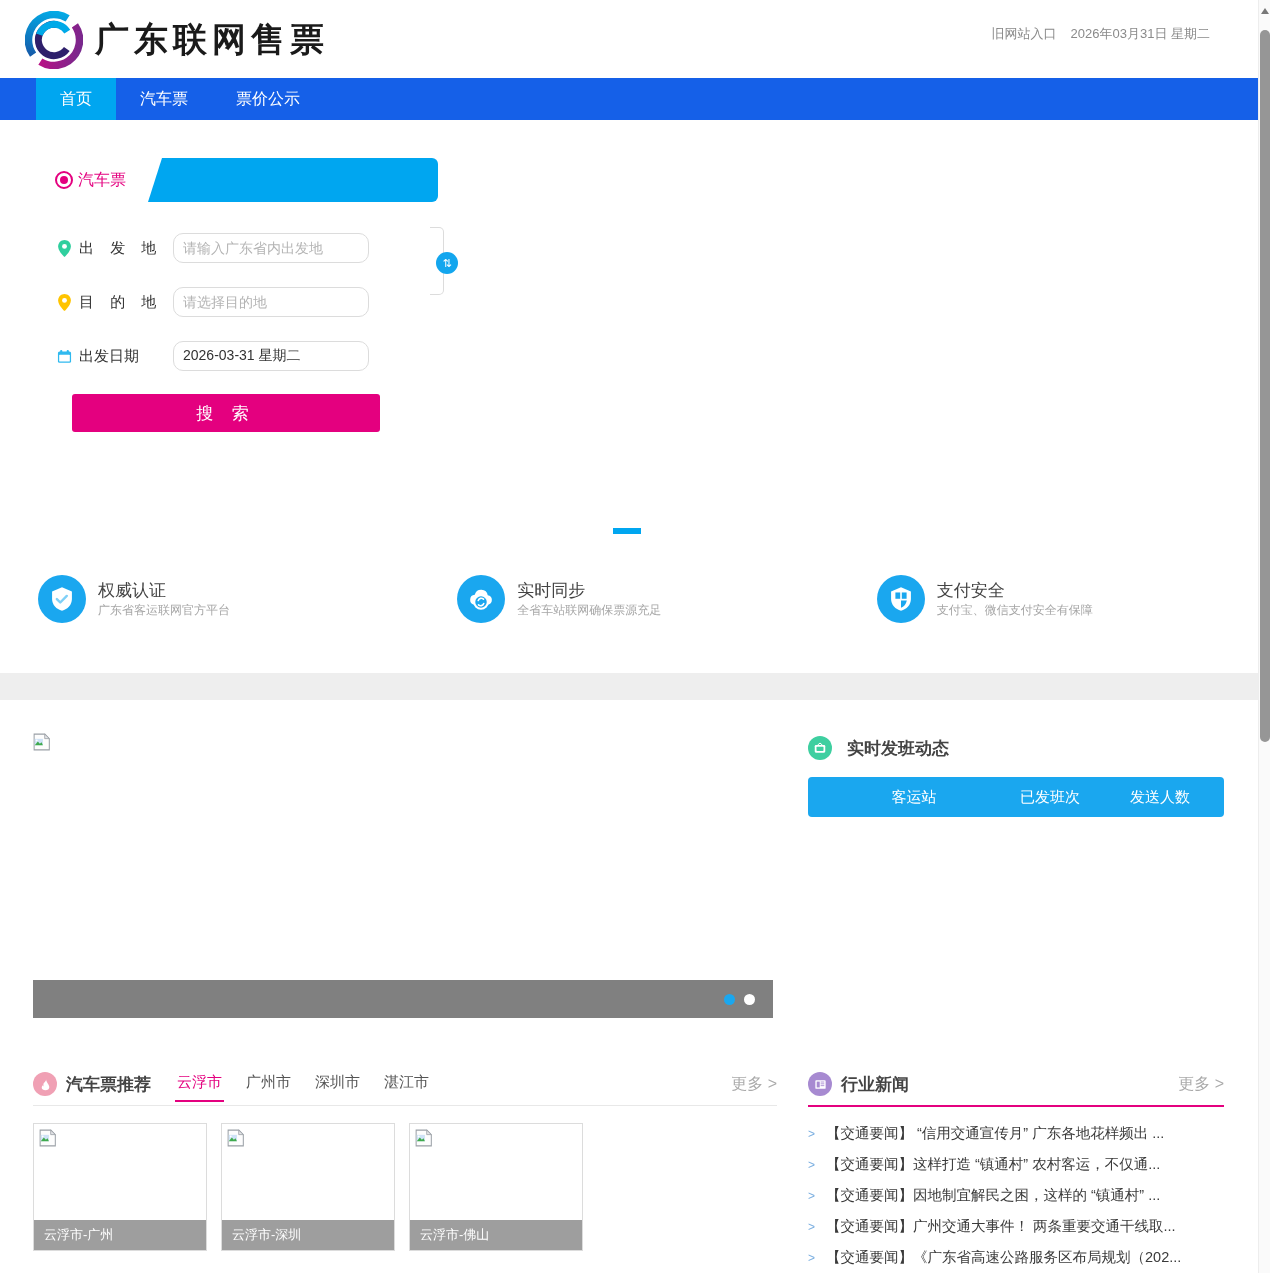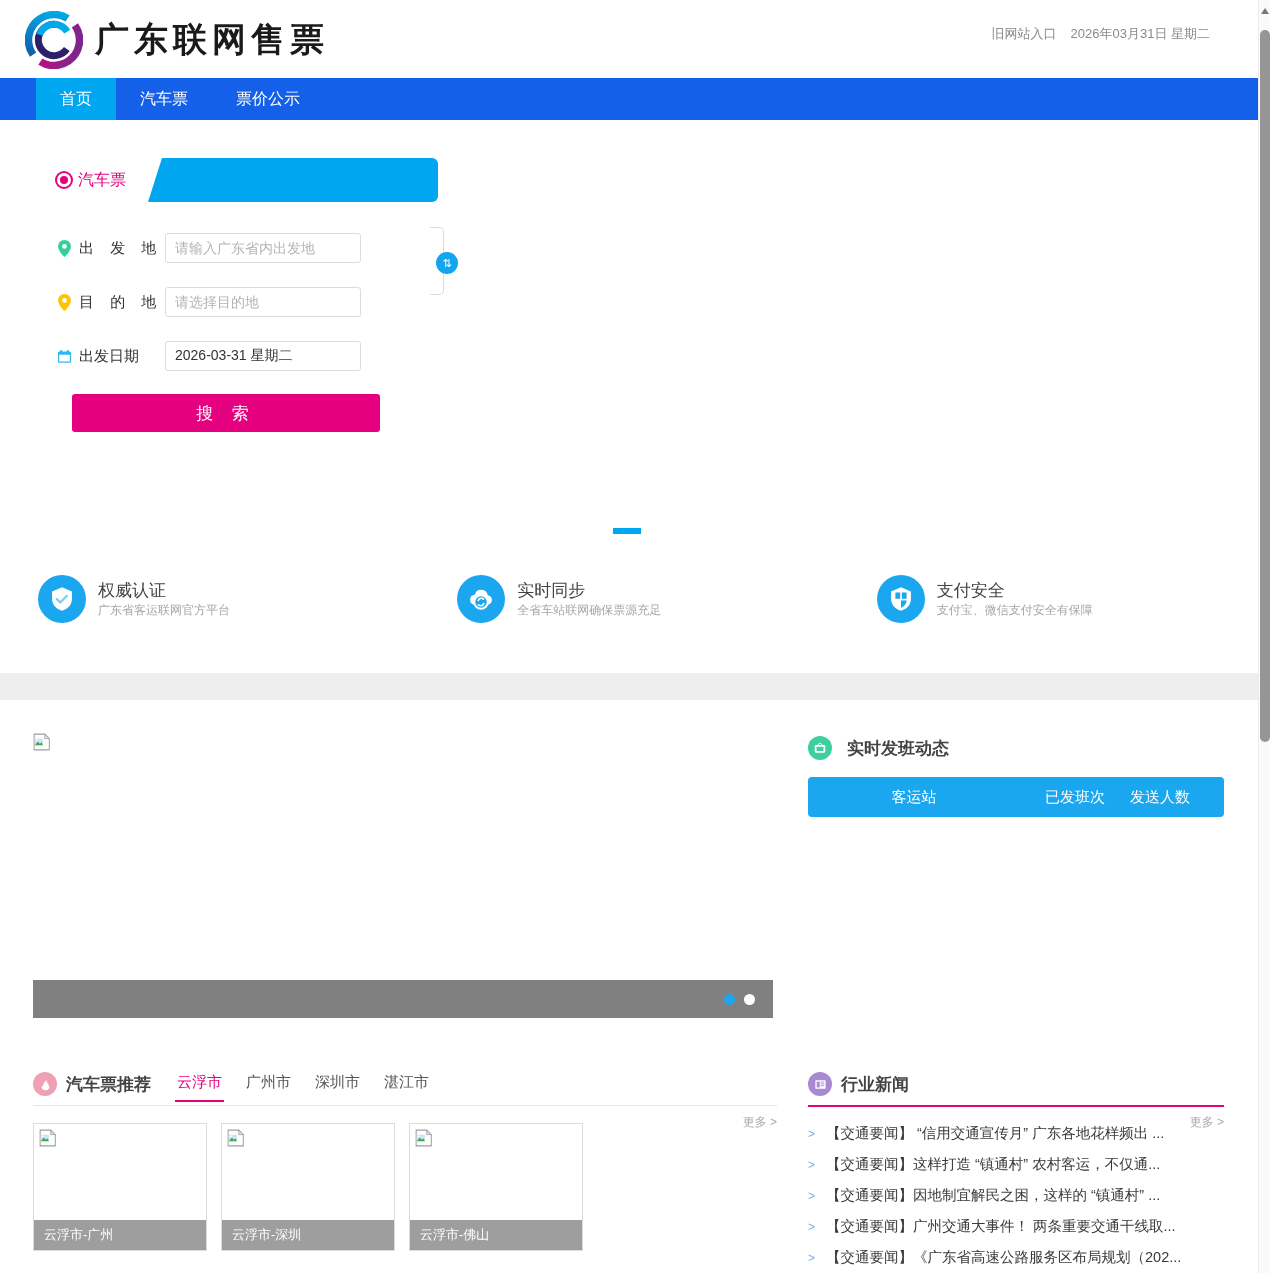--- a/index.html
+++ b/index.html
@@ -151,27 +151,28 @@
     color: #333;
     margin-left: 6px;
     white-space: nowrap;
   }
   .form-label.wide { letter-spacing: 6px; }
   .form-input {
     width: 196px;
     height: 30px;
     box-sizing: border-box;
     border: 1px solid #dcdcdc;
-    border-radius: 3px;
+    border-radius: 10px;
     padding: 0 9px;
     font-size: 14px;
     color: #333;
     font-family: "Liberation Sans", "DejaVu Sans", sans-serif;
     outline: none;
     background: #fff;
+    margin-left: 8px;
   }
   .form-input::placeholder { color: #b4b4b4; }
   .swap-bracket {
     position: absolute;
     left: 375px;
     top: -5px;
     width: 14px;
     height: 68px;
     border: 1px solid #dcdcdc;
     border-left: none;
@@ -330,21 +331,21 @@
     height: 40px;
     background: #1aa7ef;
     border-radius: 4px;
     display: flex;
     align-items: center;
     color: #fff;
     font-size: 15px;
     box-sizing: border-box;
   }
   .rt-col-station { width: 212px; text-align: center; }
-  .rt-col-trips { width: 110px; text-align: center; }
+  .rt-col-trips { width: 110px; }
   .rt-col-people { width: 94px; text-align: left; }
 
   
   .recommend {
     position: absolute;
     left: 33px; top: 1068px;
     width: 744px;
   }
   .sec-head {
     display: flex;
@@ -379,25 +380,24 @@
   .city-tab.active::after {
     content: "";
     position: absolute;
     left: -2px; bottom: -6px;
     width: calc(100% + 4px); height: 2px;
     background: #e4007f;
   }
   .more-link {
     position: absolute;
     right: 0; top: 6px;
-    font-size: 12px;
+    font-size: 16px;
     color: #aaa;
     cursor: pointer;
     white-space: nowrap;
-    margin-top: 40px;
   }
   .cards {
     margin-top: 17px;
     display: flex;
     gap: 14px;
   }
   .route-card {
     width: 174px;
     height: 128px;
     border: 1px solid #dcdcdc;

